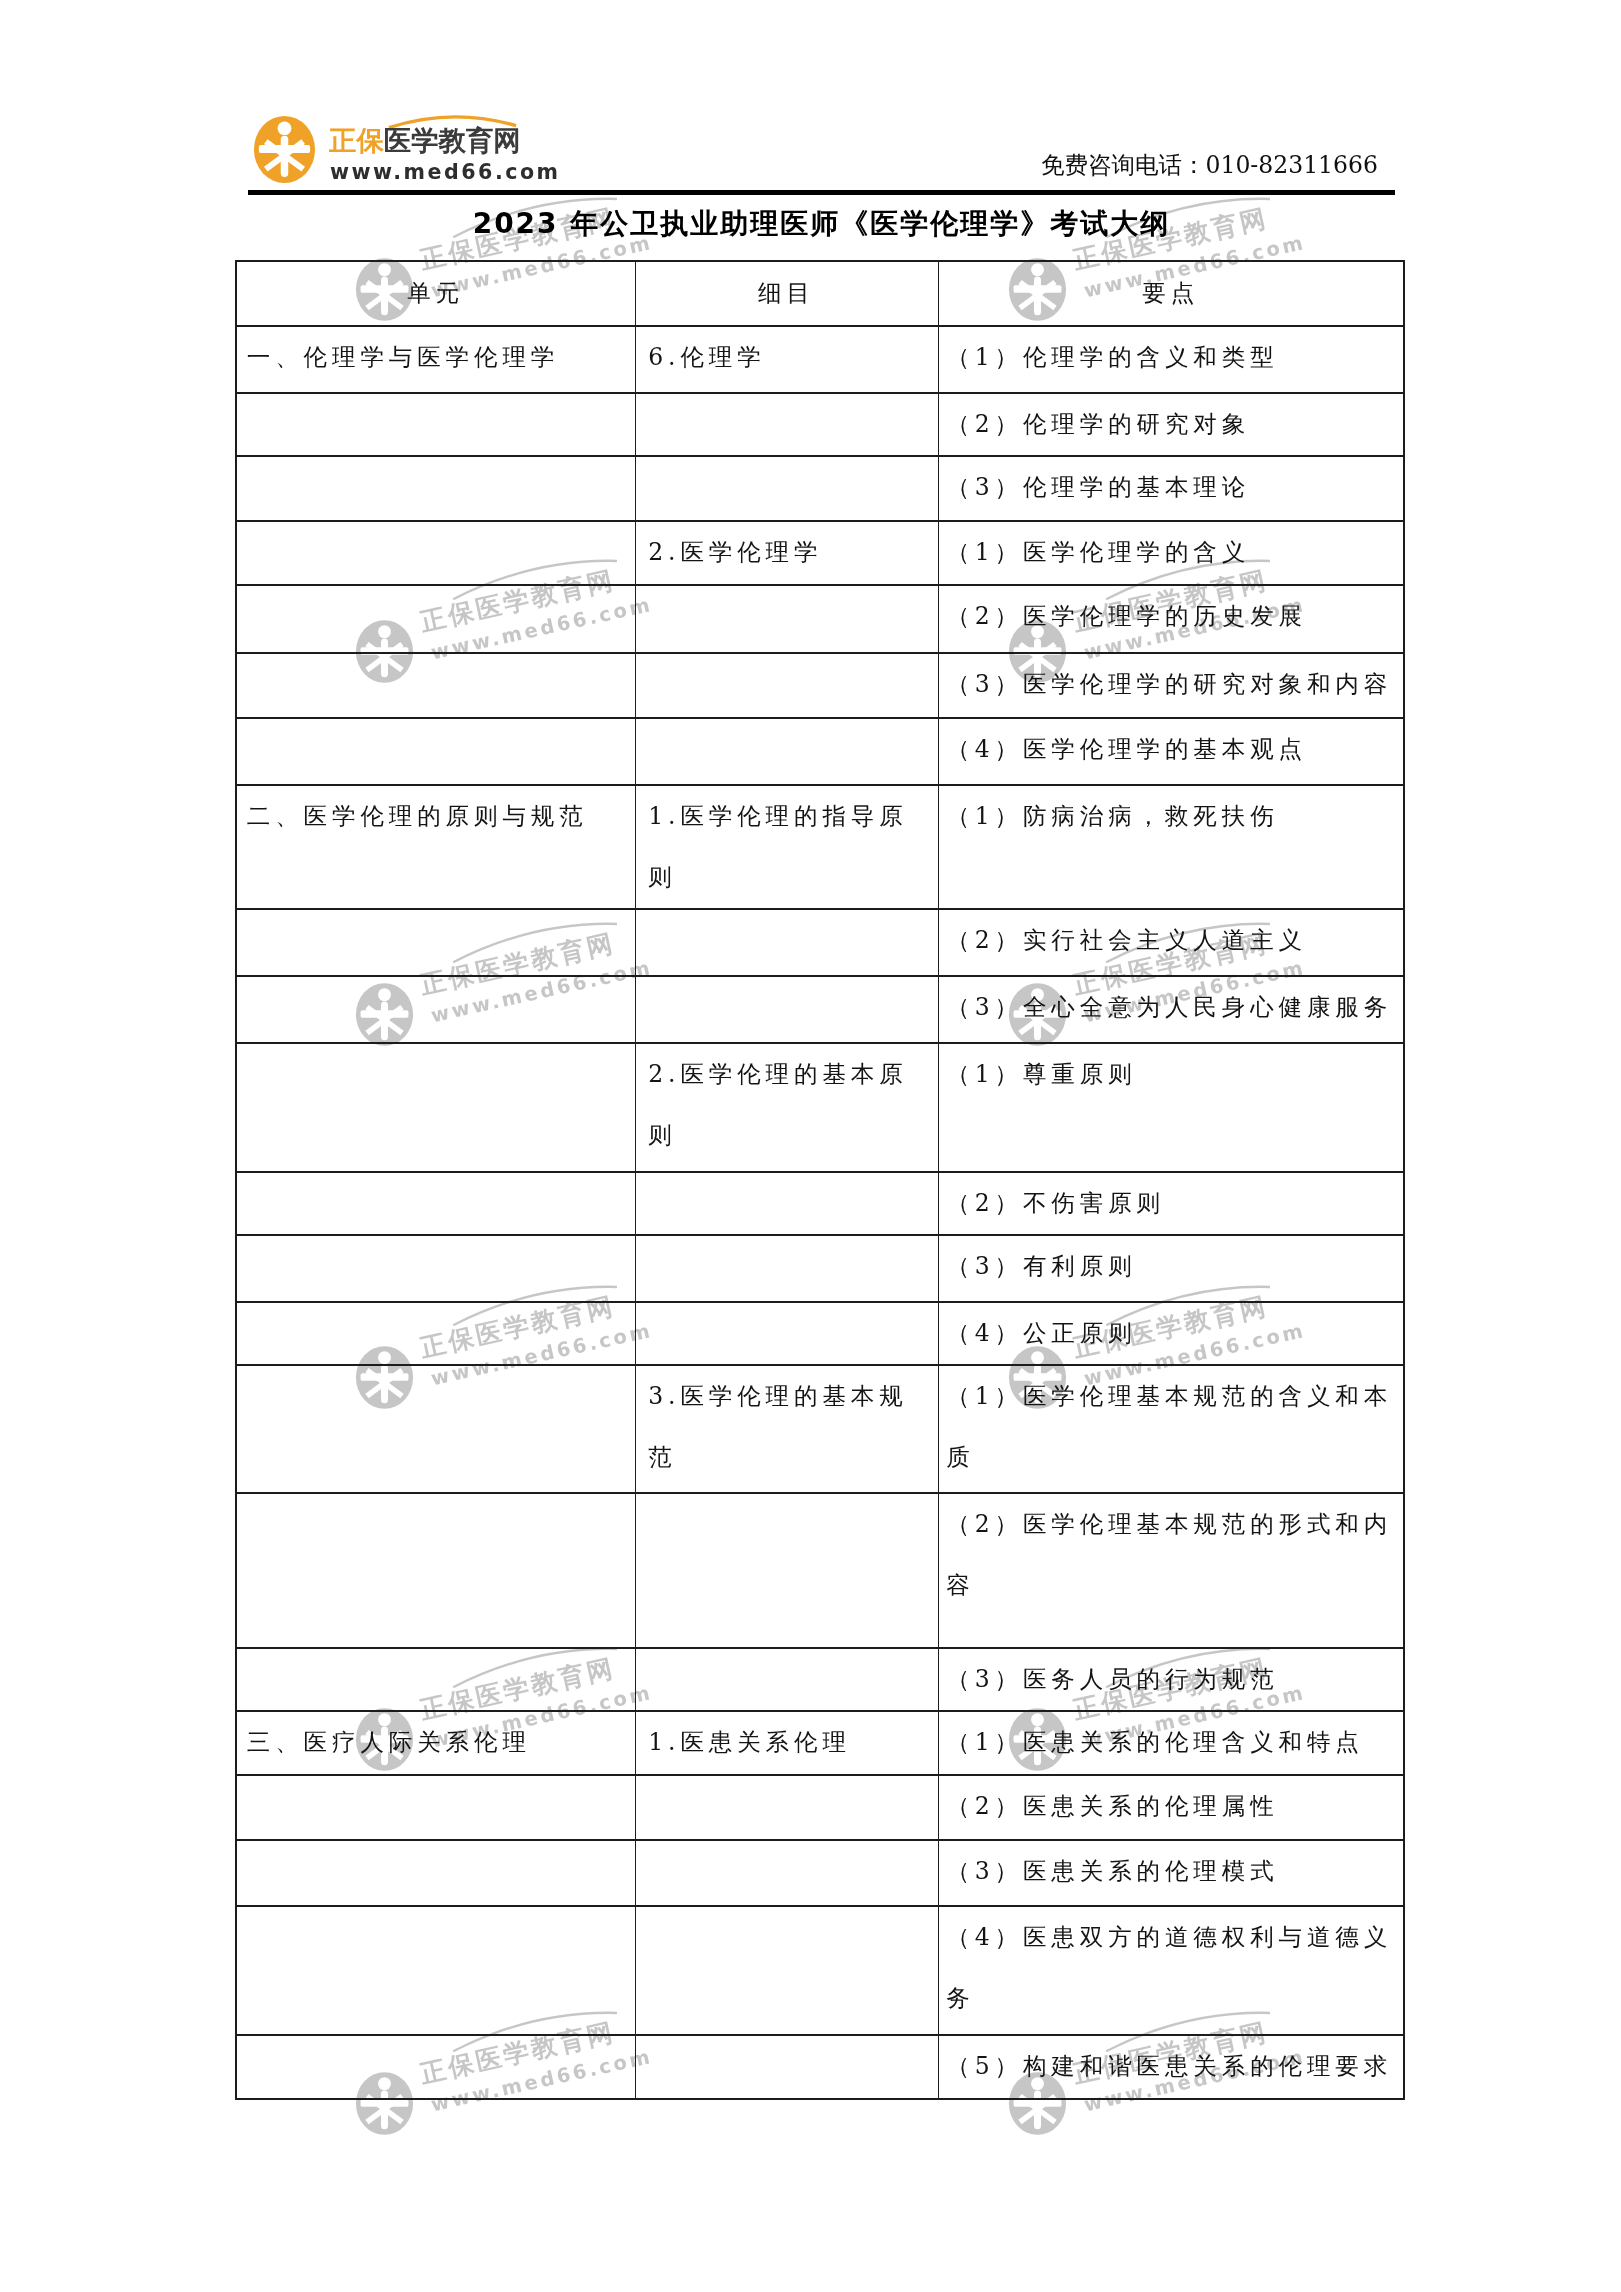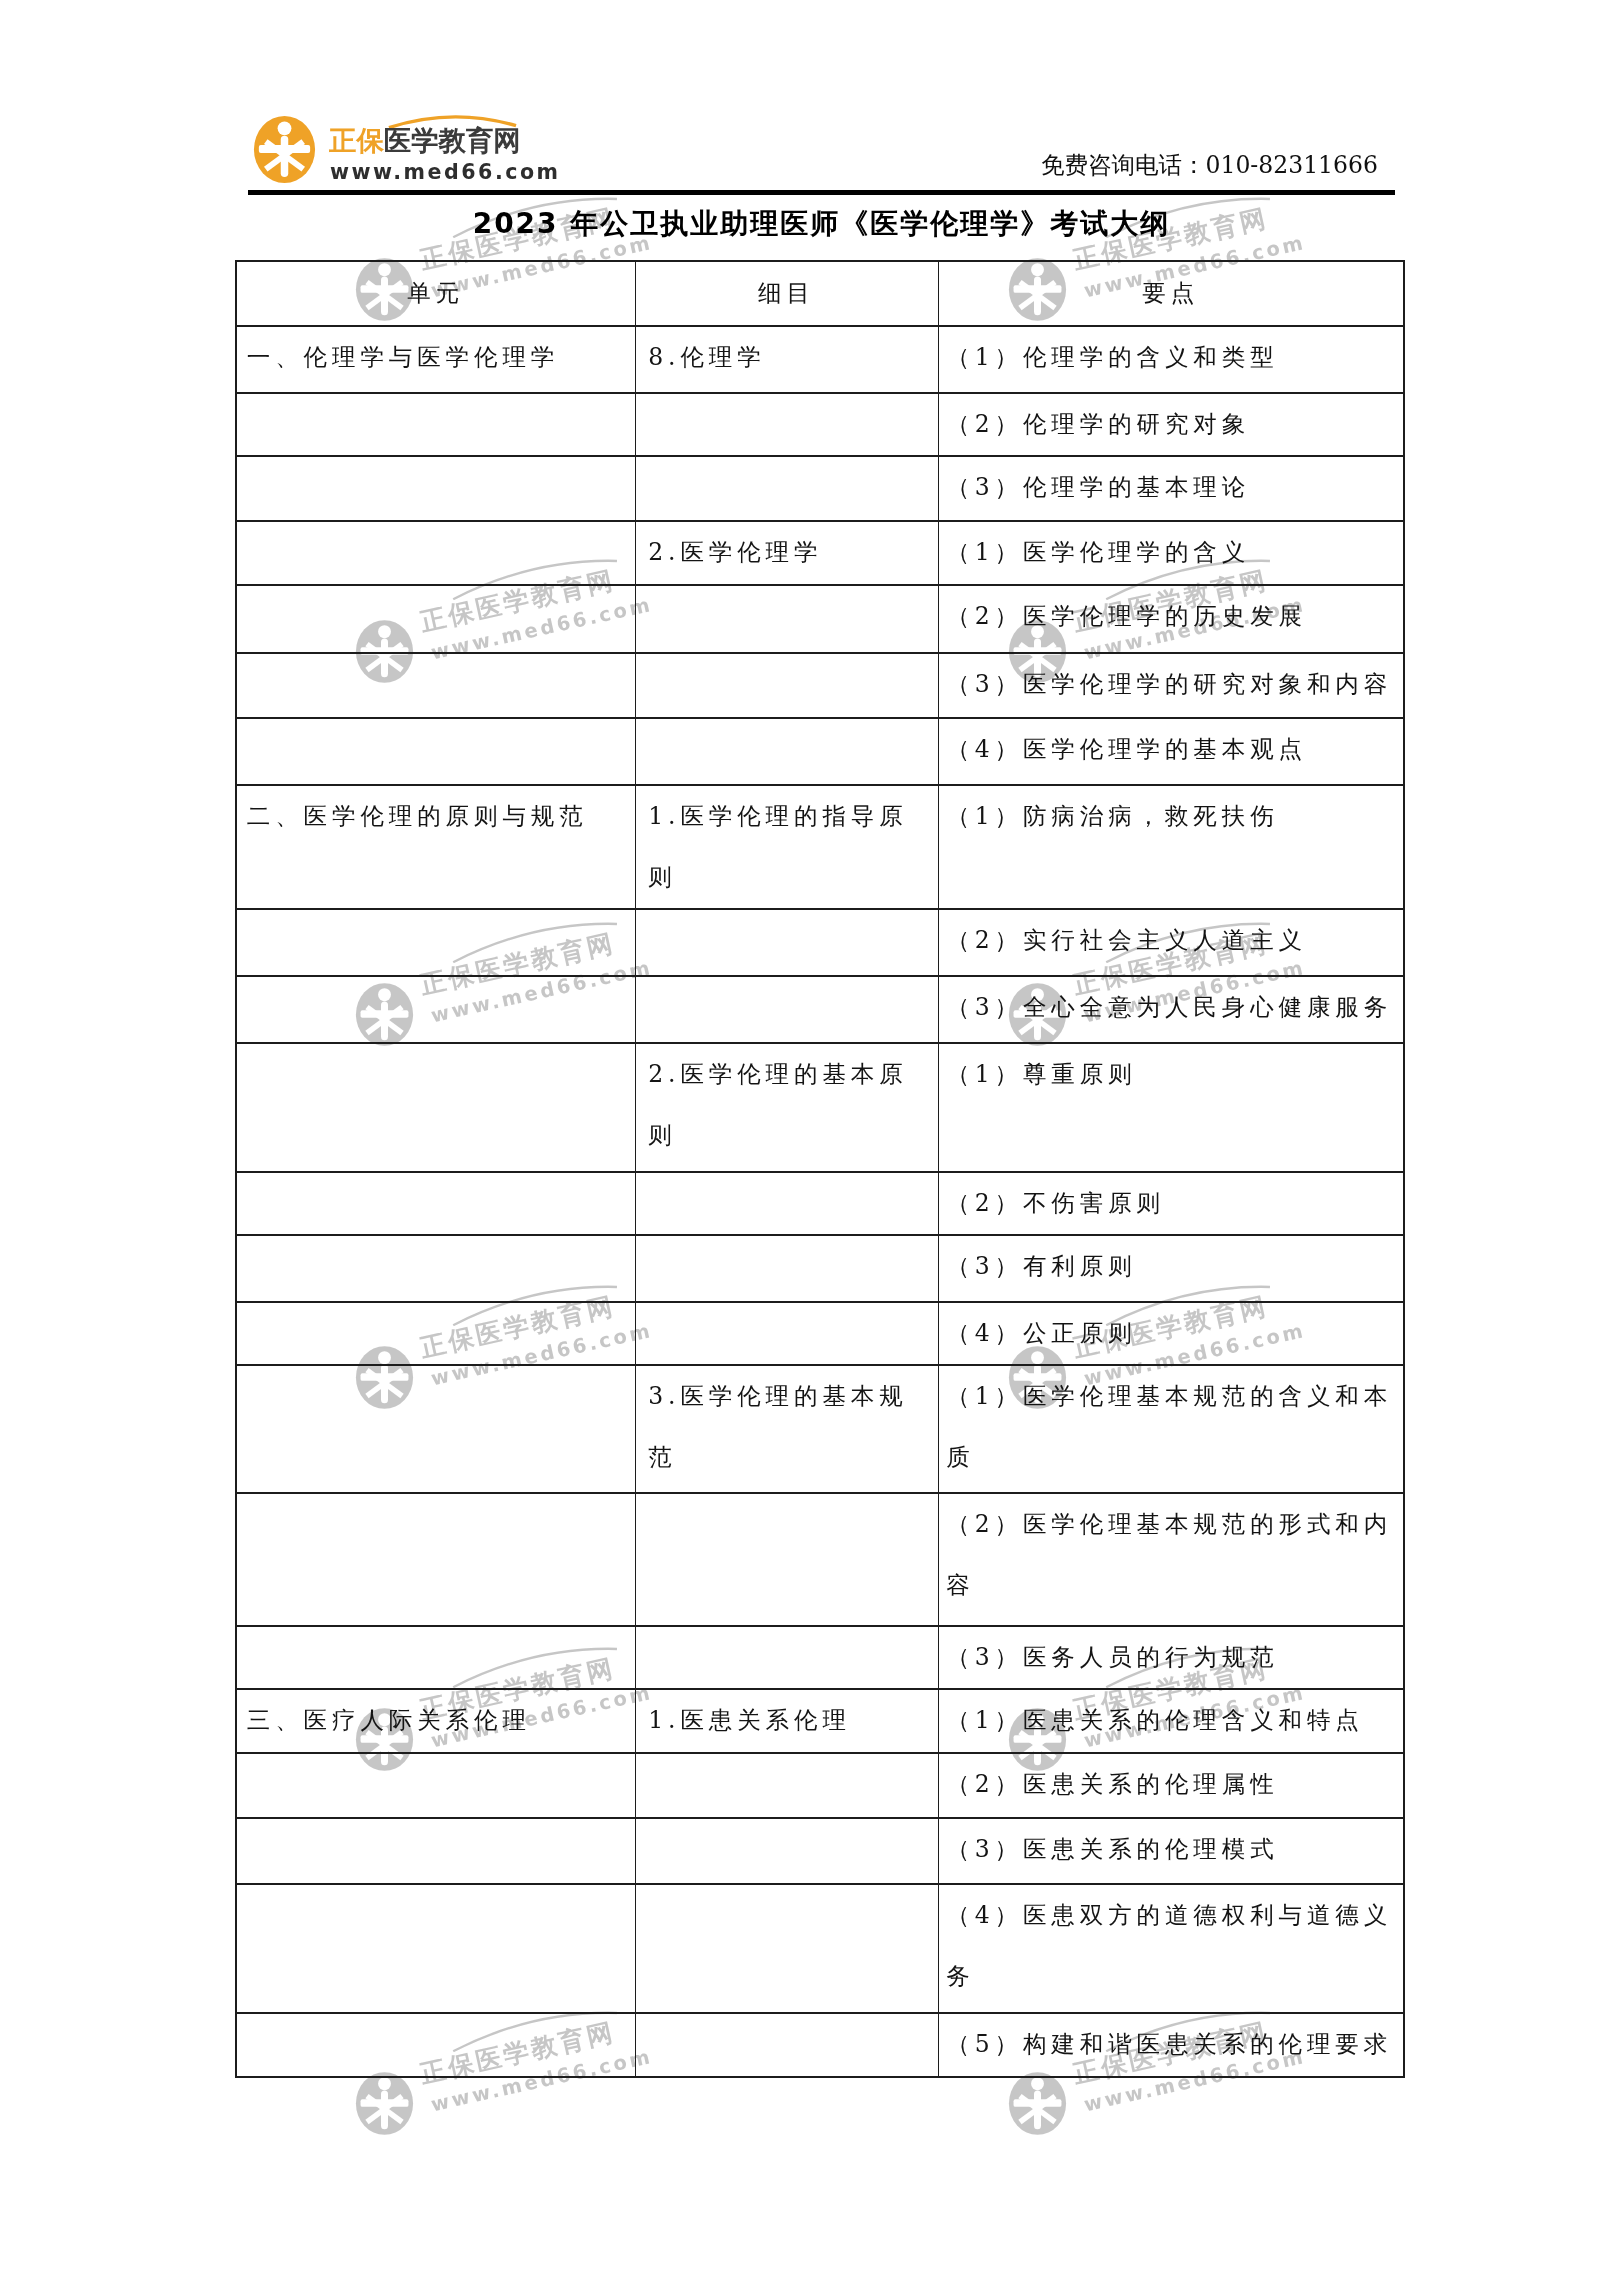--- a/index.html
+++ b/index.html
@@ -263,21 +263,21 @@
     <thead>
       <tr style="height:65px">
         <th>单元</th>
         <th>细目</th>
         <th>要点</th>
       </tr>
     </thead>
     <tbody>
         <tr style="height: 67px; border-radius: 26px;">
           <td class="c-unit">一、伦理学与医学伦理学</td>
-          <td class="c-detail">8.伦理学</td>
+          <td class="c-detail">6.伦理学</td>
           <td class="c-point">（1）伦理学的含义和类型</td>
         </tr>
         <tr style="height: 63px;">
           <td class="c-unit"></td>
           <td class="c-detail"></td>
           <td class="c-point">（2）伦理学的研究对象</td>
         </tr>
         <tr style="height: 65px;">
           <td class="c-unit"></td>
           <td class="c-detail"></td>
@@ -340,21 +340,21 @@
           <td class="c-detail"></td>
           <td class="c-point">（4）公正原则</td>
         </tr>
         <tr style="height: 128px;">
           <td class="c-unit"></td>
           <td class="c-detail">3.医学伦理的基本规
 范</td>
           <td class="c-point">（1）医学伦理基本规范的含义和本
 质</td>
         </tr>
-        <tr style="height: 133px;">
+        <tr style="height: 155px;">
           <td class="c-unit"></td>
           <td class="c-detail"></td>
           <td class="c-point">（2）医学伦理基本规范的形式和内
 容</td>
         </tr>
         <tr style="height: 63px;">
           <td class="c-unit"></td>
           <td class="c-detail"></td>
           <td class="c-point">（3）医务人员的行为规范</td>
         </tr>

